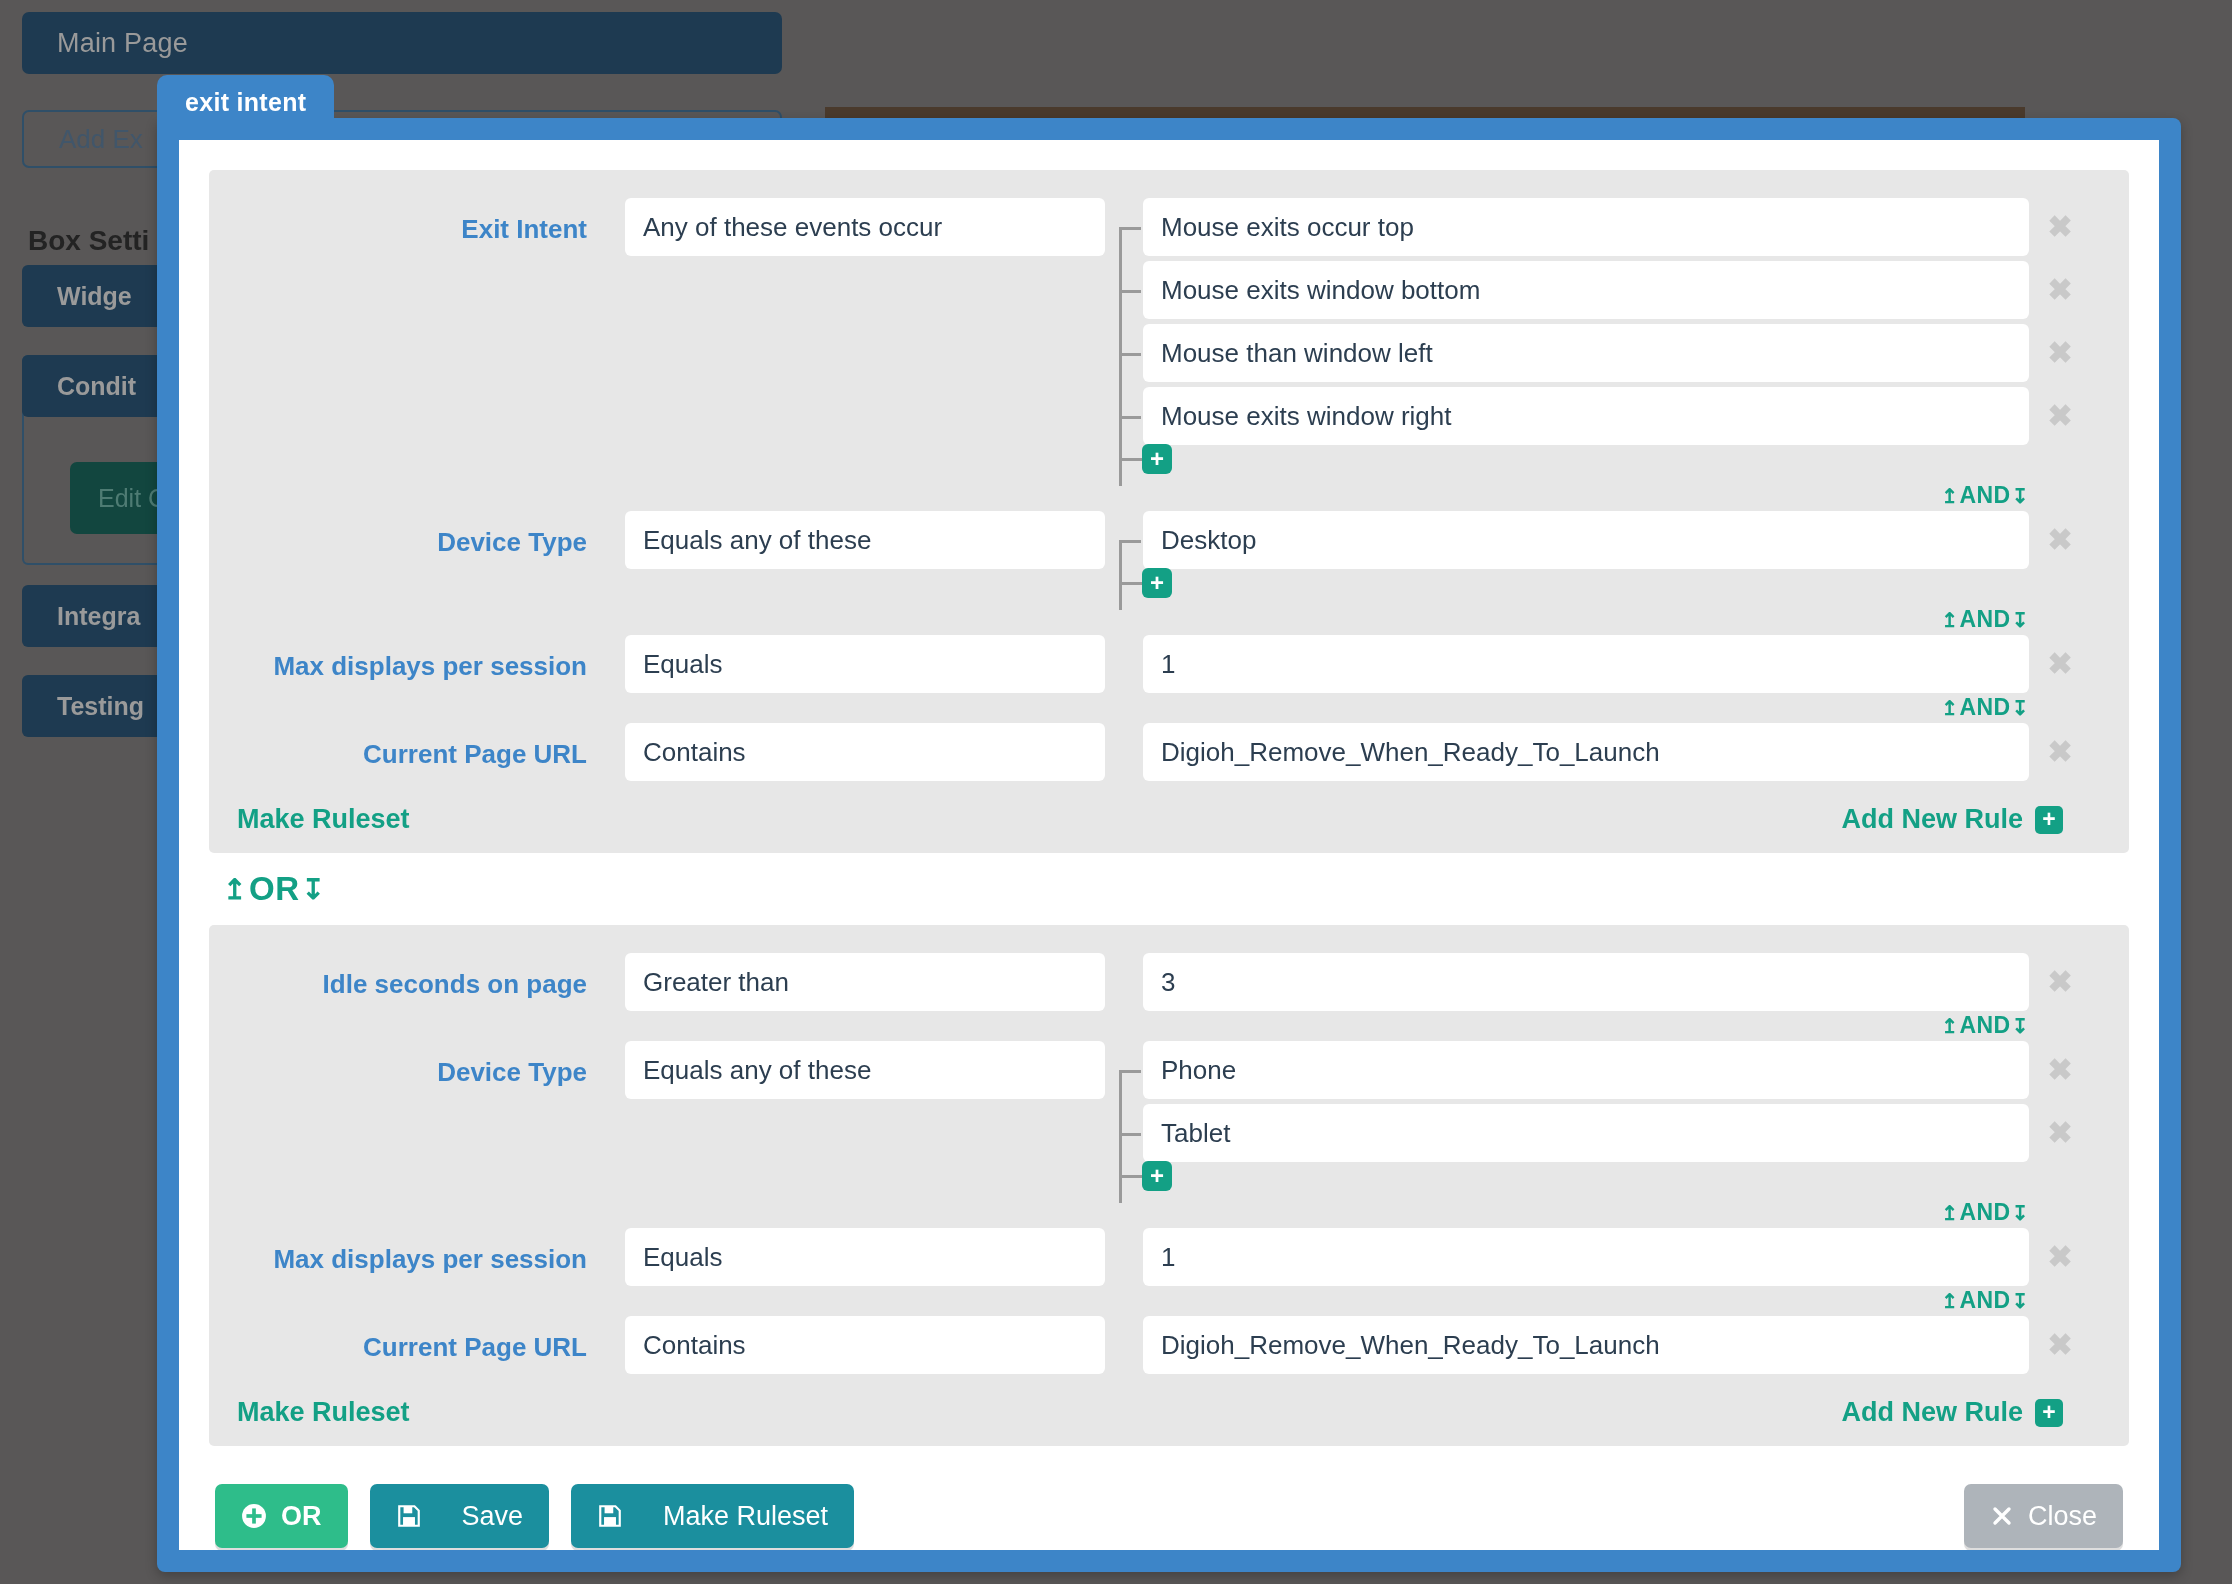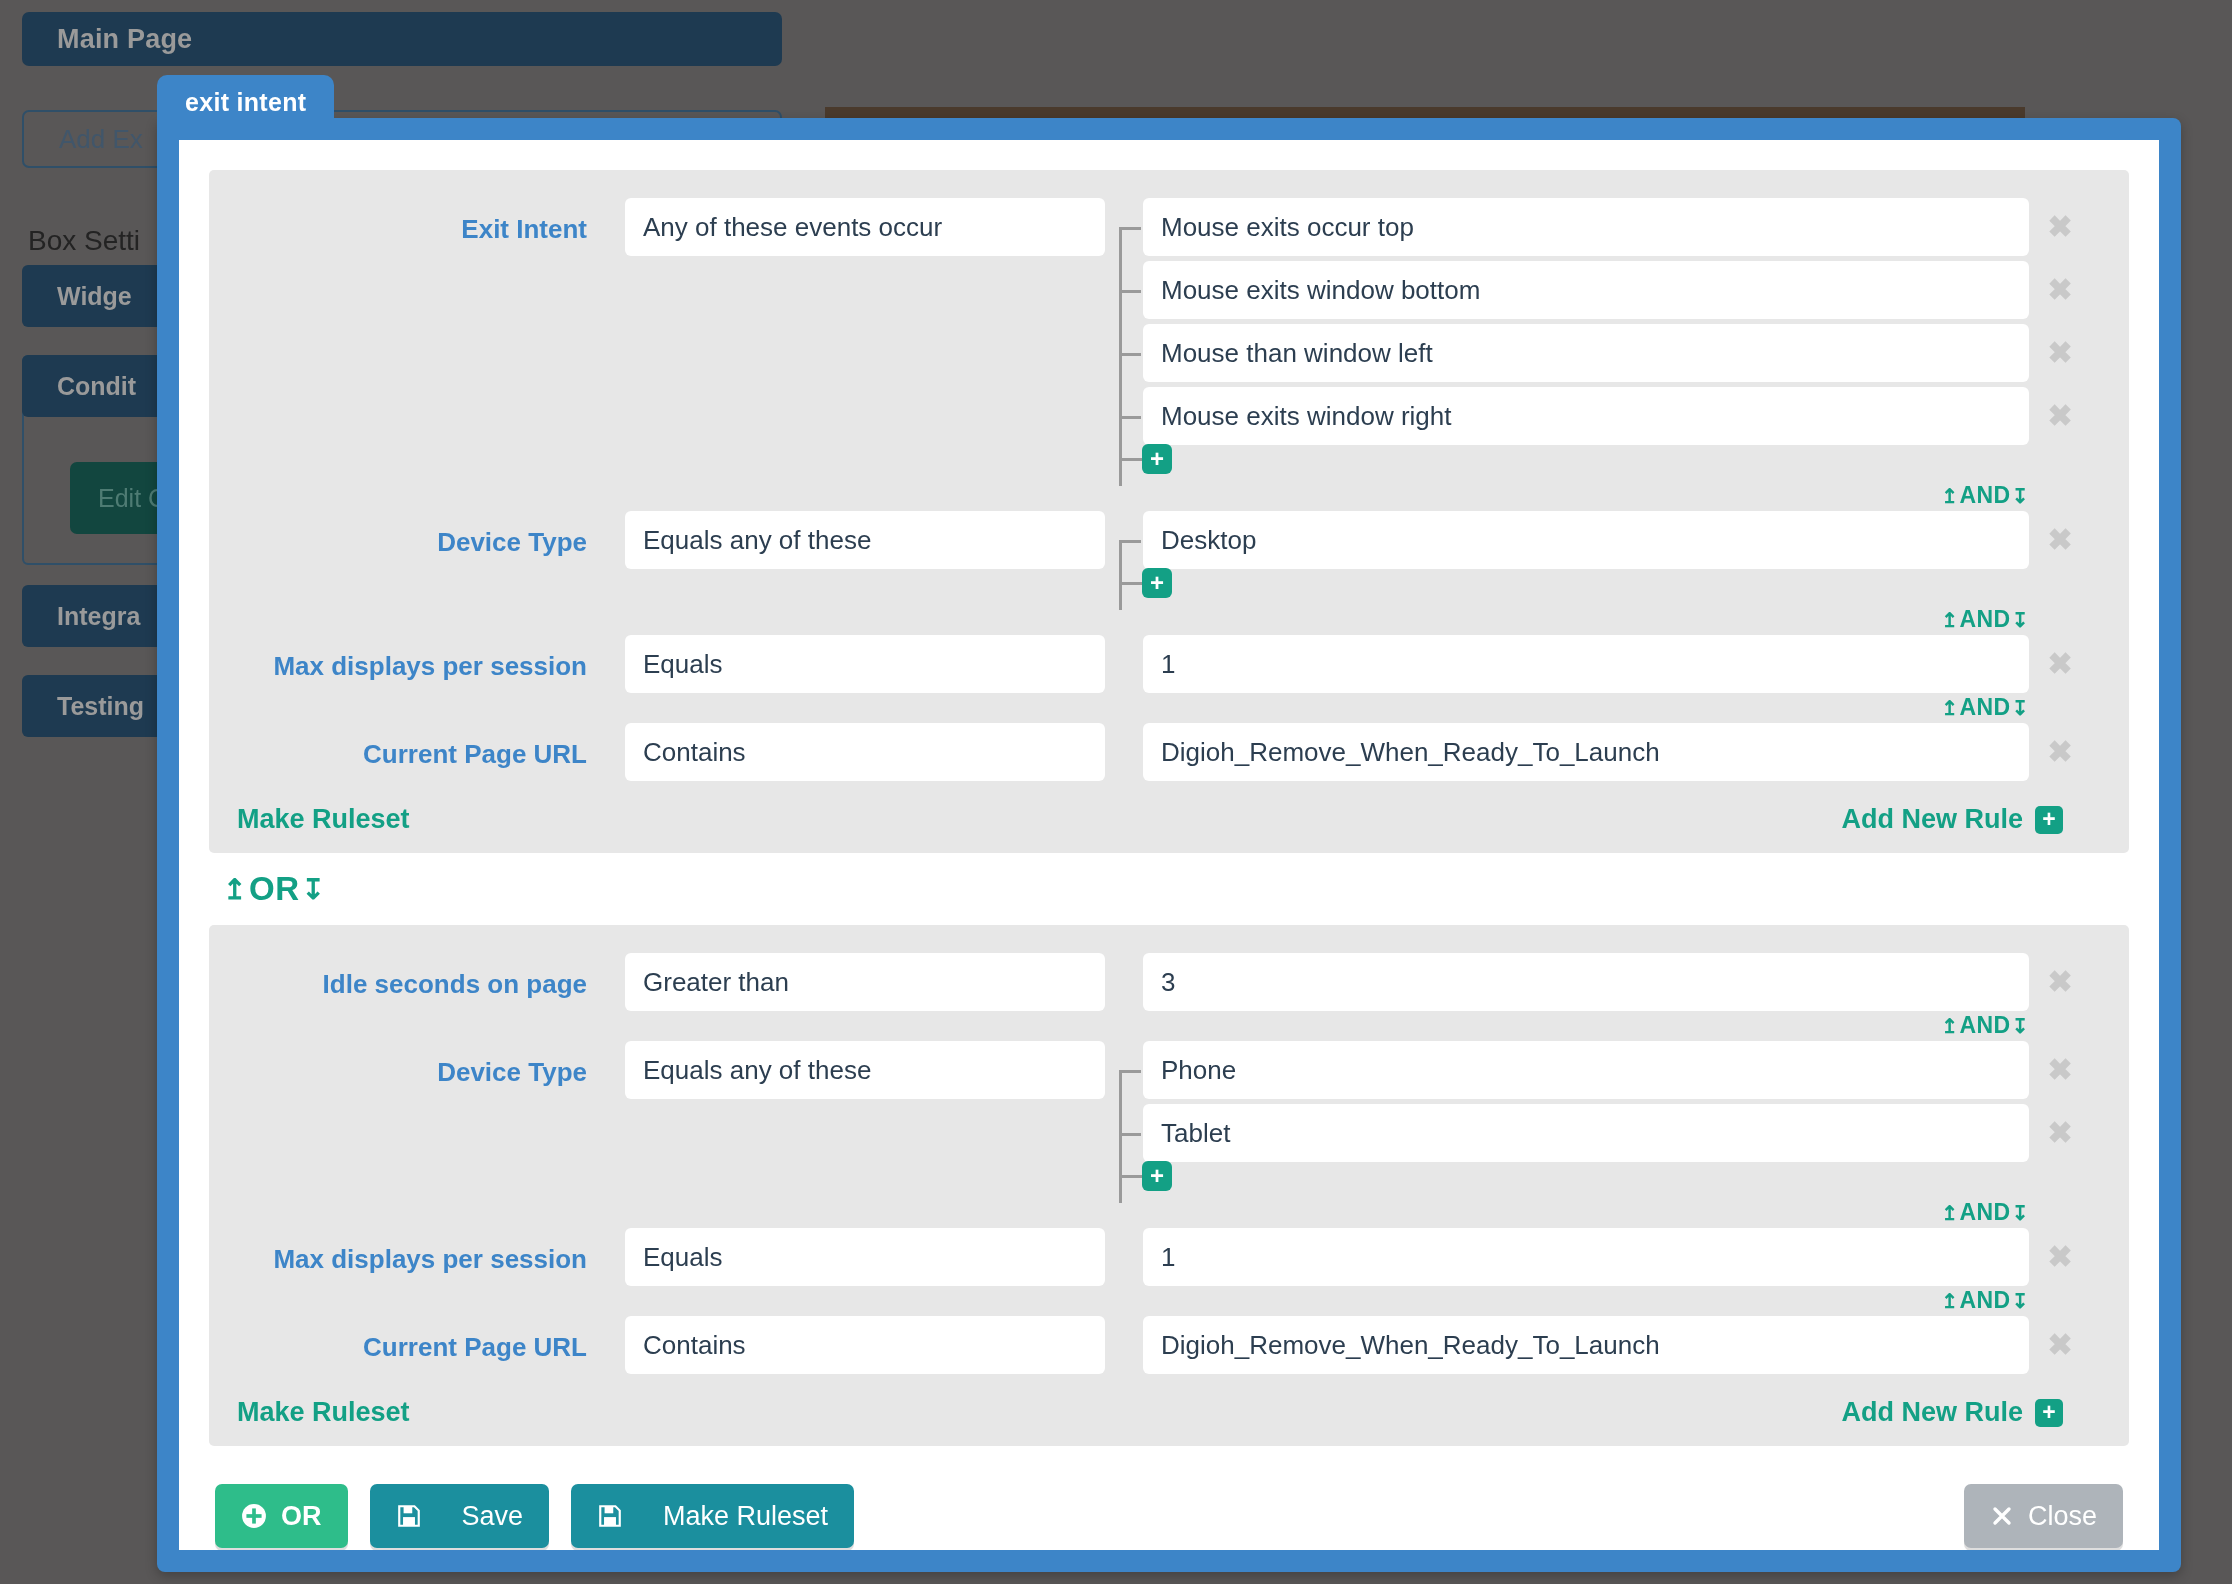--- a/index.html
+++ b/index.html
@@ -8,35 +8,35 @@
     width:2232px;height:1584px;overflow:hidden;position:relative;
     background:#595757;
     font-family:"Liberation Sans", sans-serif;
     -webkit-font-smoothing:antialiased;
   }
 
   
   #backdrop{position:absolute;inset:0;background:#595757;}
   .bg-sidebar{position:absolute;left:0;top:0;width:790px;height:100%;}
   .bg-mainpage{
-    position:absolute;left:22px;top:12px;width:760px;height:54px;
+    position:absolute;left:22px;top:12px;width:760px;height:62px;
     background:#1e3a51;border-radius:7px;
-    color:#9a9a9a;font-size:27px;font-weight:700;
+    color:#9a9a9a;font-size:27px;font-weight:400;
     display:flex;align-items:center;padding-left:35px;box-sizing:border-box;
     letter-spacing:.2px;
   }
   .bg-addexit{
     position:absolute;left:22px;top:110px;width:760px;height:58px;
     border:2px solid #2f4f68;border-radius:7px;
     color:#41566a;font-size:26px;
     display:flex;align-items:center;padding-left:35px;box-sizing:border-box;
   }
   .bg-boxsettings{
     position:absolute;left:28px;top:225px;
-    color:#232323;font-size:28px;font-weight:400;
+    color:#232323;font-size:28px;font-weight:700;
   }
   .bg-navbtn{
     position:absolute;left:22px;width:330px;height:62px;
     background:#1e3a51;border-radius:6px;
     color:#9a9a9a;font-size:25px;font-weight:700;
     display:flex;align-items:center;padding-left:35px;box-sizing:border-box;
   }
   .bg-navbtn.b1{top:265px;}
   .bg-navbtn.b2{top:355px;}
   .bg-navbtn.b3{top:585px;}

